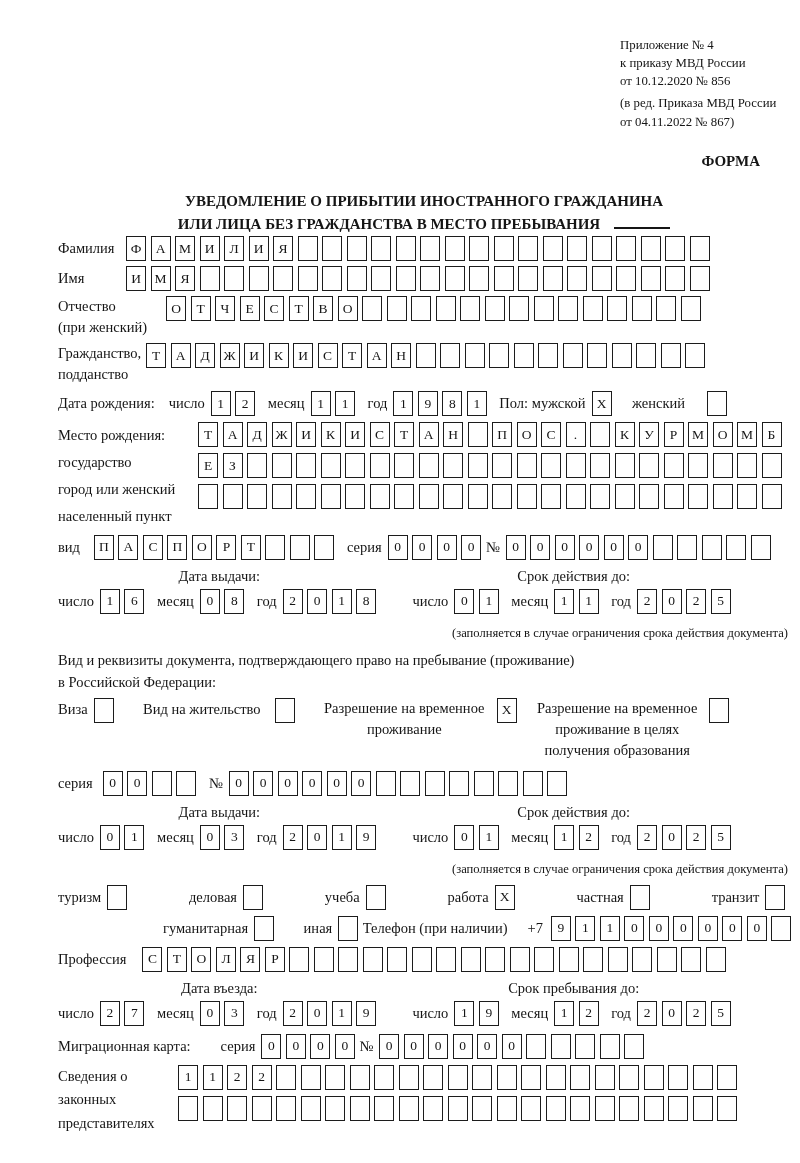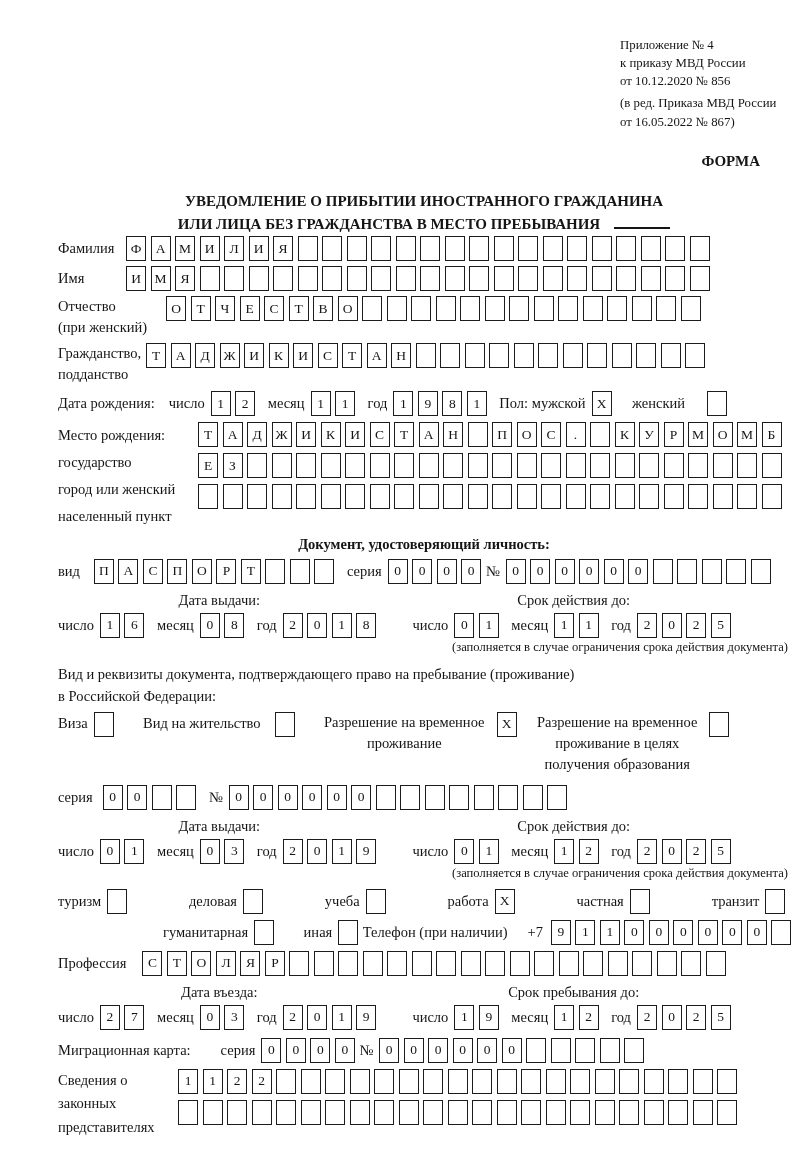--- a/index.html
+++ b/index.html
@@ -39,21 +39,21 @@
   .sub { flex:none; margin-right:6px; }
   .gap8 { margin-left:8px; } .gap12 { margin-left:12px; } .gap16 { margin-left:16px; }
   .gap25 { margin-left:25px; }
 
   .center-head { text-align:center; font-weight:bold; margin:6px 0 6px; }
 
   .dates { display:flex; margin:8px 0 2px; }
   .dgroup.right { margin-left:auto; margin-right:55px; }
   .dhead { text-align:center; margin-bottom:4px; }
   .dfields { display:flex; align-items:center; }
-  .note { font-size:12.6px; text-align:right; margin:2px 0 8px; padding-right:2px; }
+  .note { font-size:12.6px; text-align:right; margin:12px 0 8px; padding-right:2px; }
 
   .restext { line-height:1.55; margin-bottom:4px; }
 
   .cbrow { display:flex; align-items:flex-start; margin:4px 0 10px; }
   .cbstack { flex:none; text-align:center; line-height:1.45; }
   .cbrow .boxes { margin-top:0; }
 
   .purpose { display:flex; align-items:center; justify-content:space-between; margin-bottom:6px; }
   .pitem { display:inline-flex; align-items:center; }
   .pitem .plabel { margin-right:6px; }
@@ -66,21 +66,21 @@
 <body>
 
 <div class="page">
 
   <div class="appendix">
     <div>Приложение № 4</div>
     <div>к приказу МВД России</div>
     <div>от 10.12.2020 № 856</div>
     <div class="grp2">
       <div>(в ред. Приказа МВД России</div>
-      <div>от 16.05.2022 № 867)</div>
+      <div>от 04.11.2022 № 867)</div>
     </div>
   </div>
 
   <div class="forma">ФОРМА</div>
 
   <div class="title">
     <div>УВЕДОМЛЕНИЕ О ПРИБЫТИИ ИНОСТРАННОГО ГРАЖДАНИНА</div>
     <div>
       <span>ИЛИ ЛИЦА БЕЗ ГРАЖДАНСТВА В МЕСТО ПРЕБЫВАНИЯ</span><span class="blank-line"></span>
     </div>
@@ -321,21 +321,20 @@
           <span class="cell"></span>
           <span class="cell"></span>
           <span class="cell"></span>
           <span class="cell"></span>
           <span class="cell"></span>
           <span class="cell"></span>
         </div>
     </div>
   </div>
 
-  <div class="center-head">Документ, удостоверяющий личность:</div>
 
   <div class="row">
     <span class="sub" style="margin-right:14px;">вид</span>
     <span class="boxes">
         <span class="cell">П</span>
         <span class="cell">А</span>
         <span class="cell">С</span>
         <span class="cell">П</span>
         <span class="cell">О</span>
         <span class="cell">Р</span>

